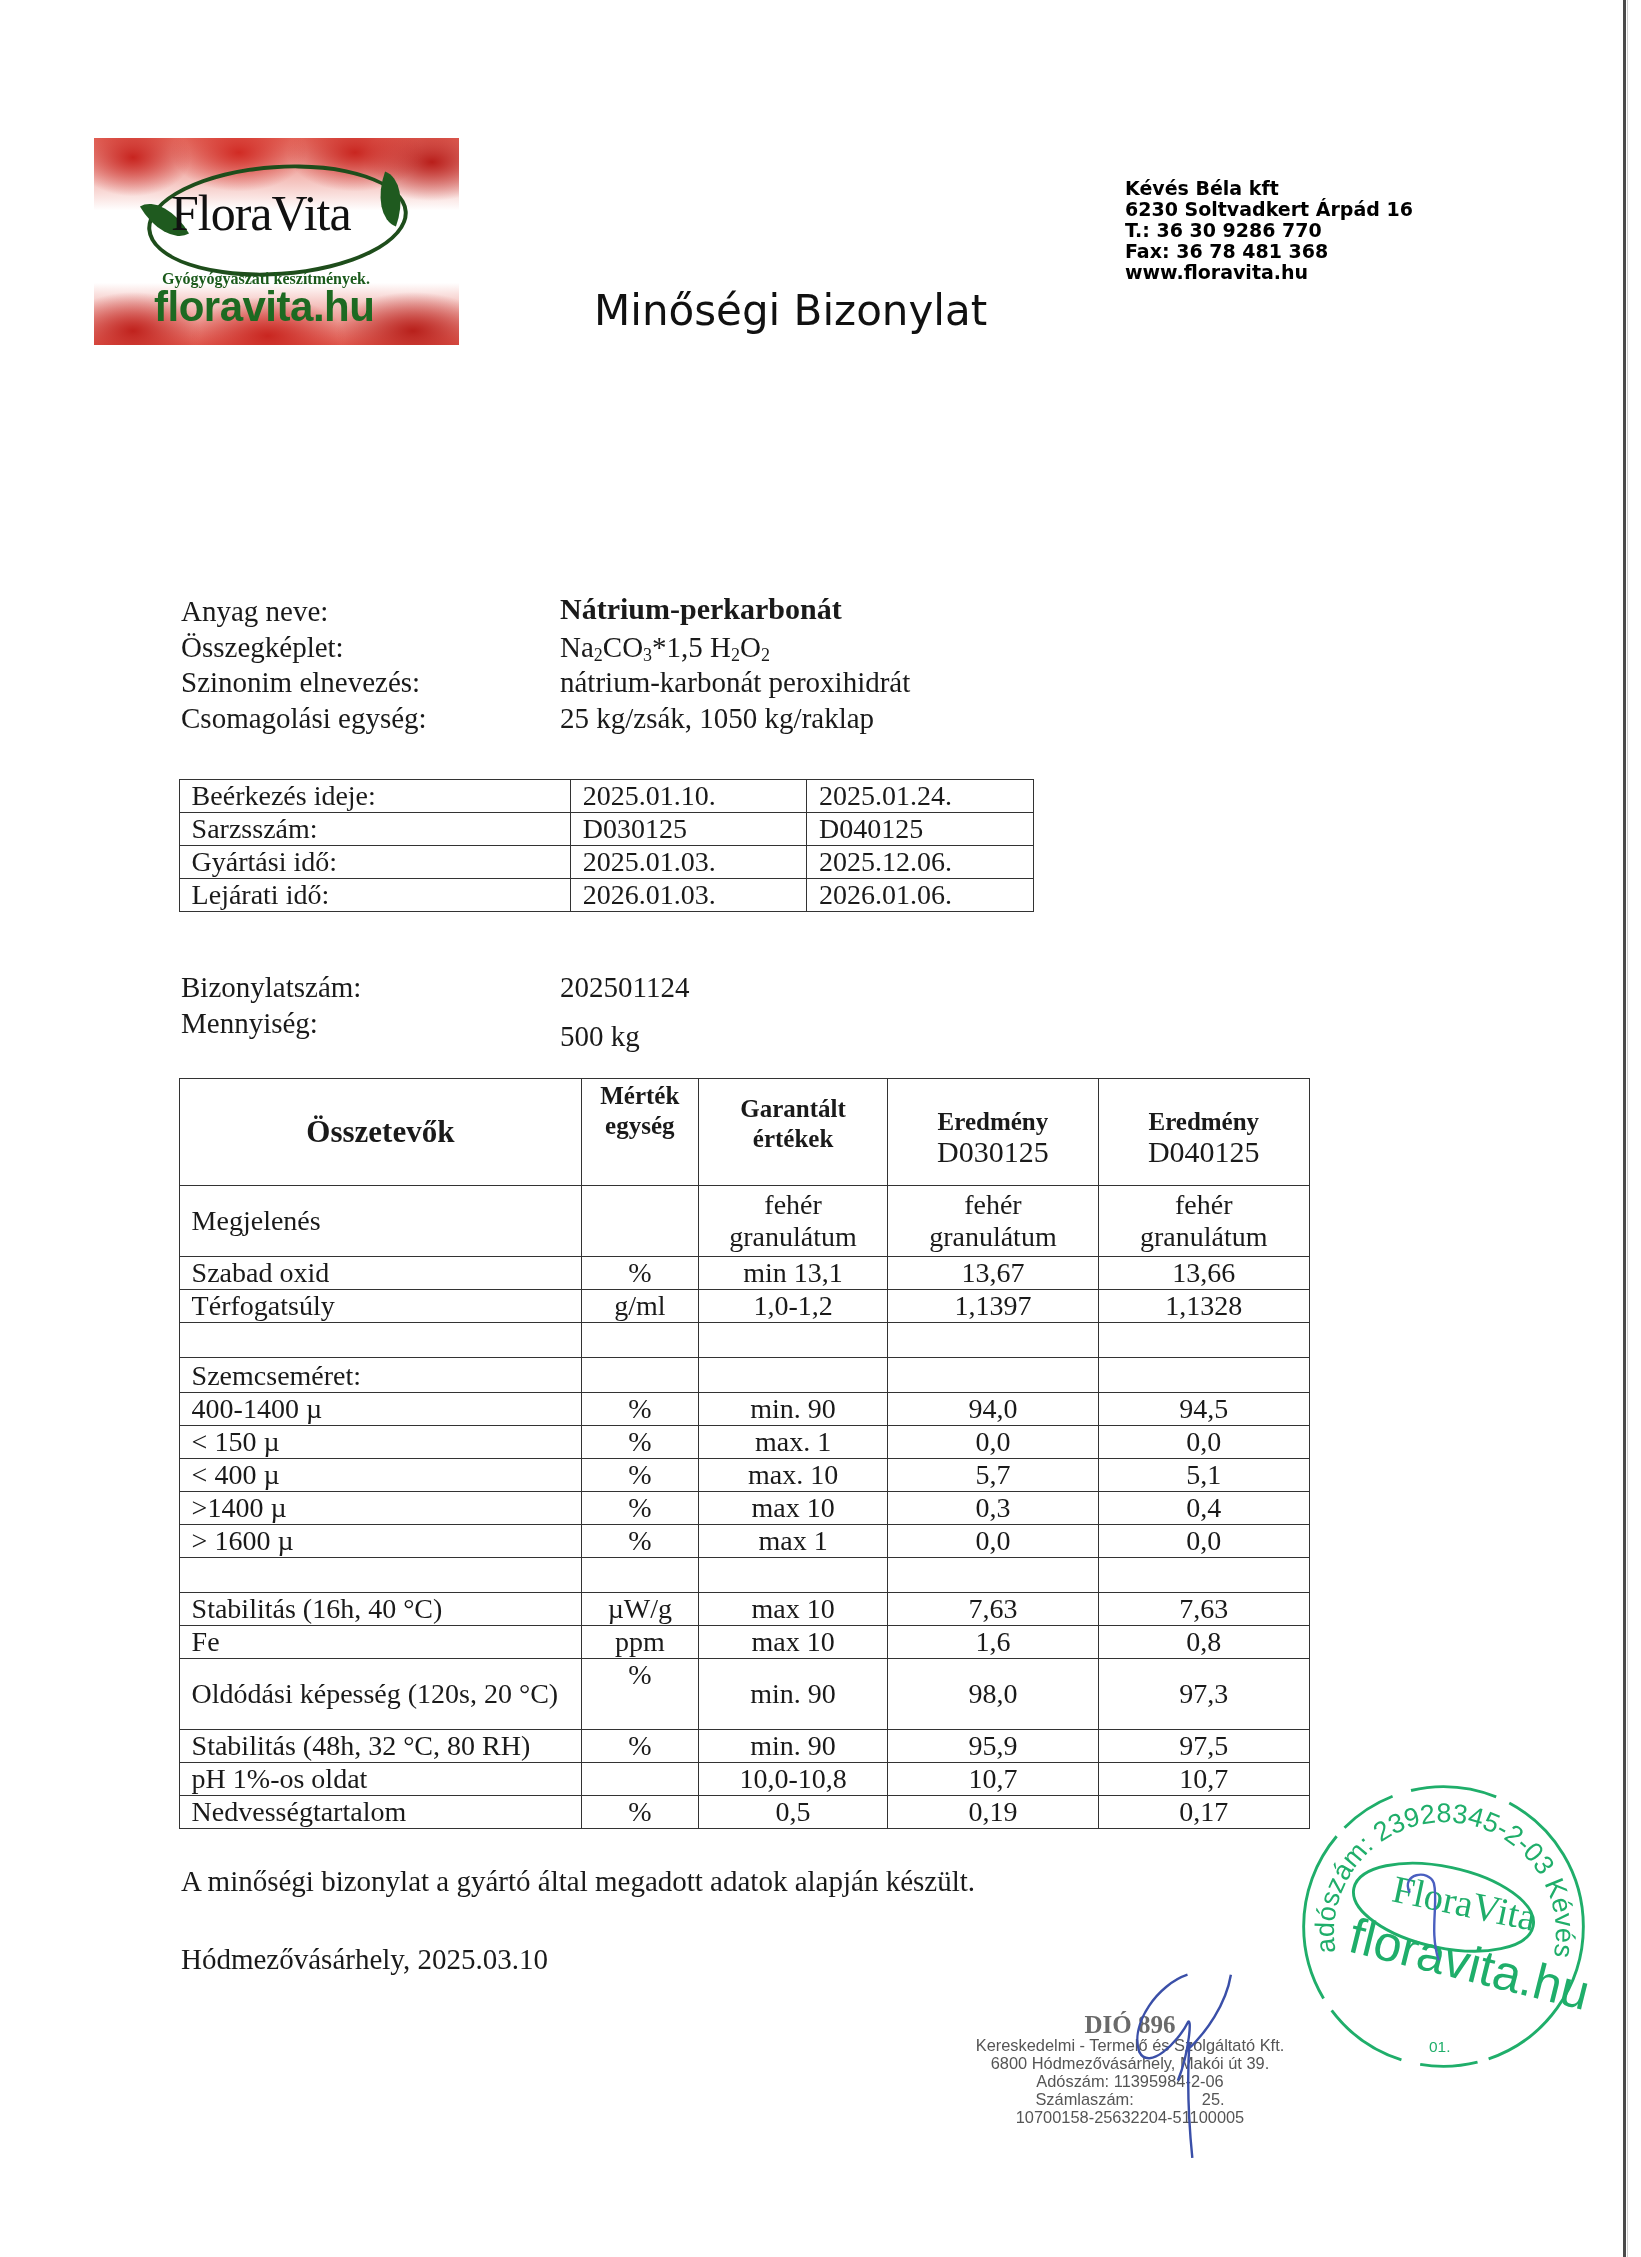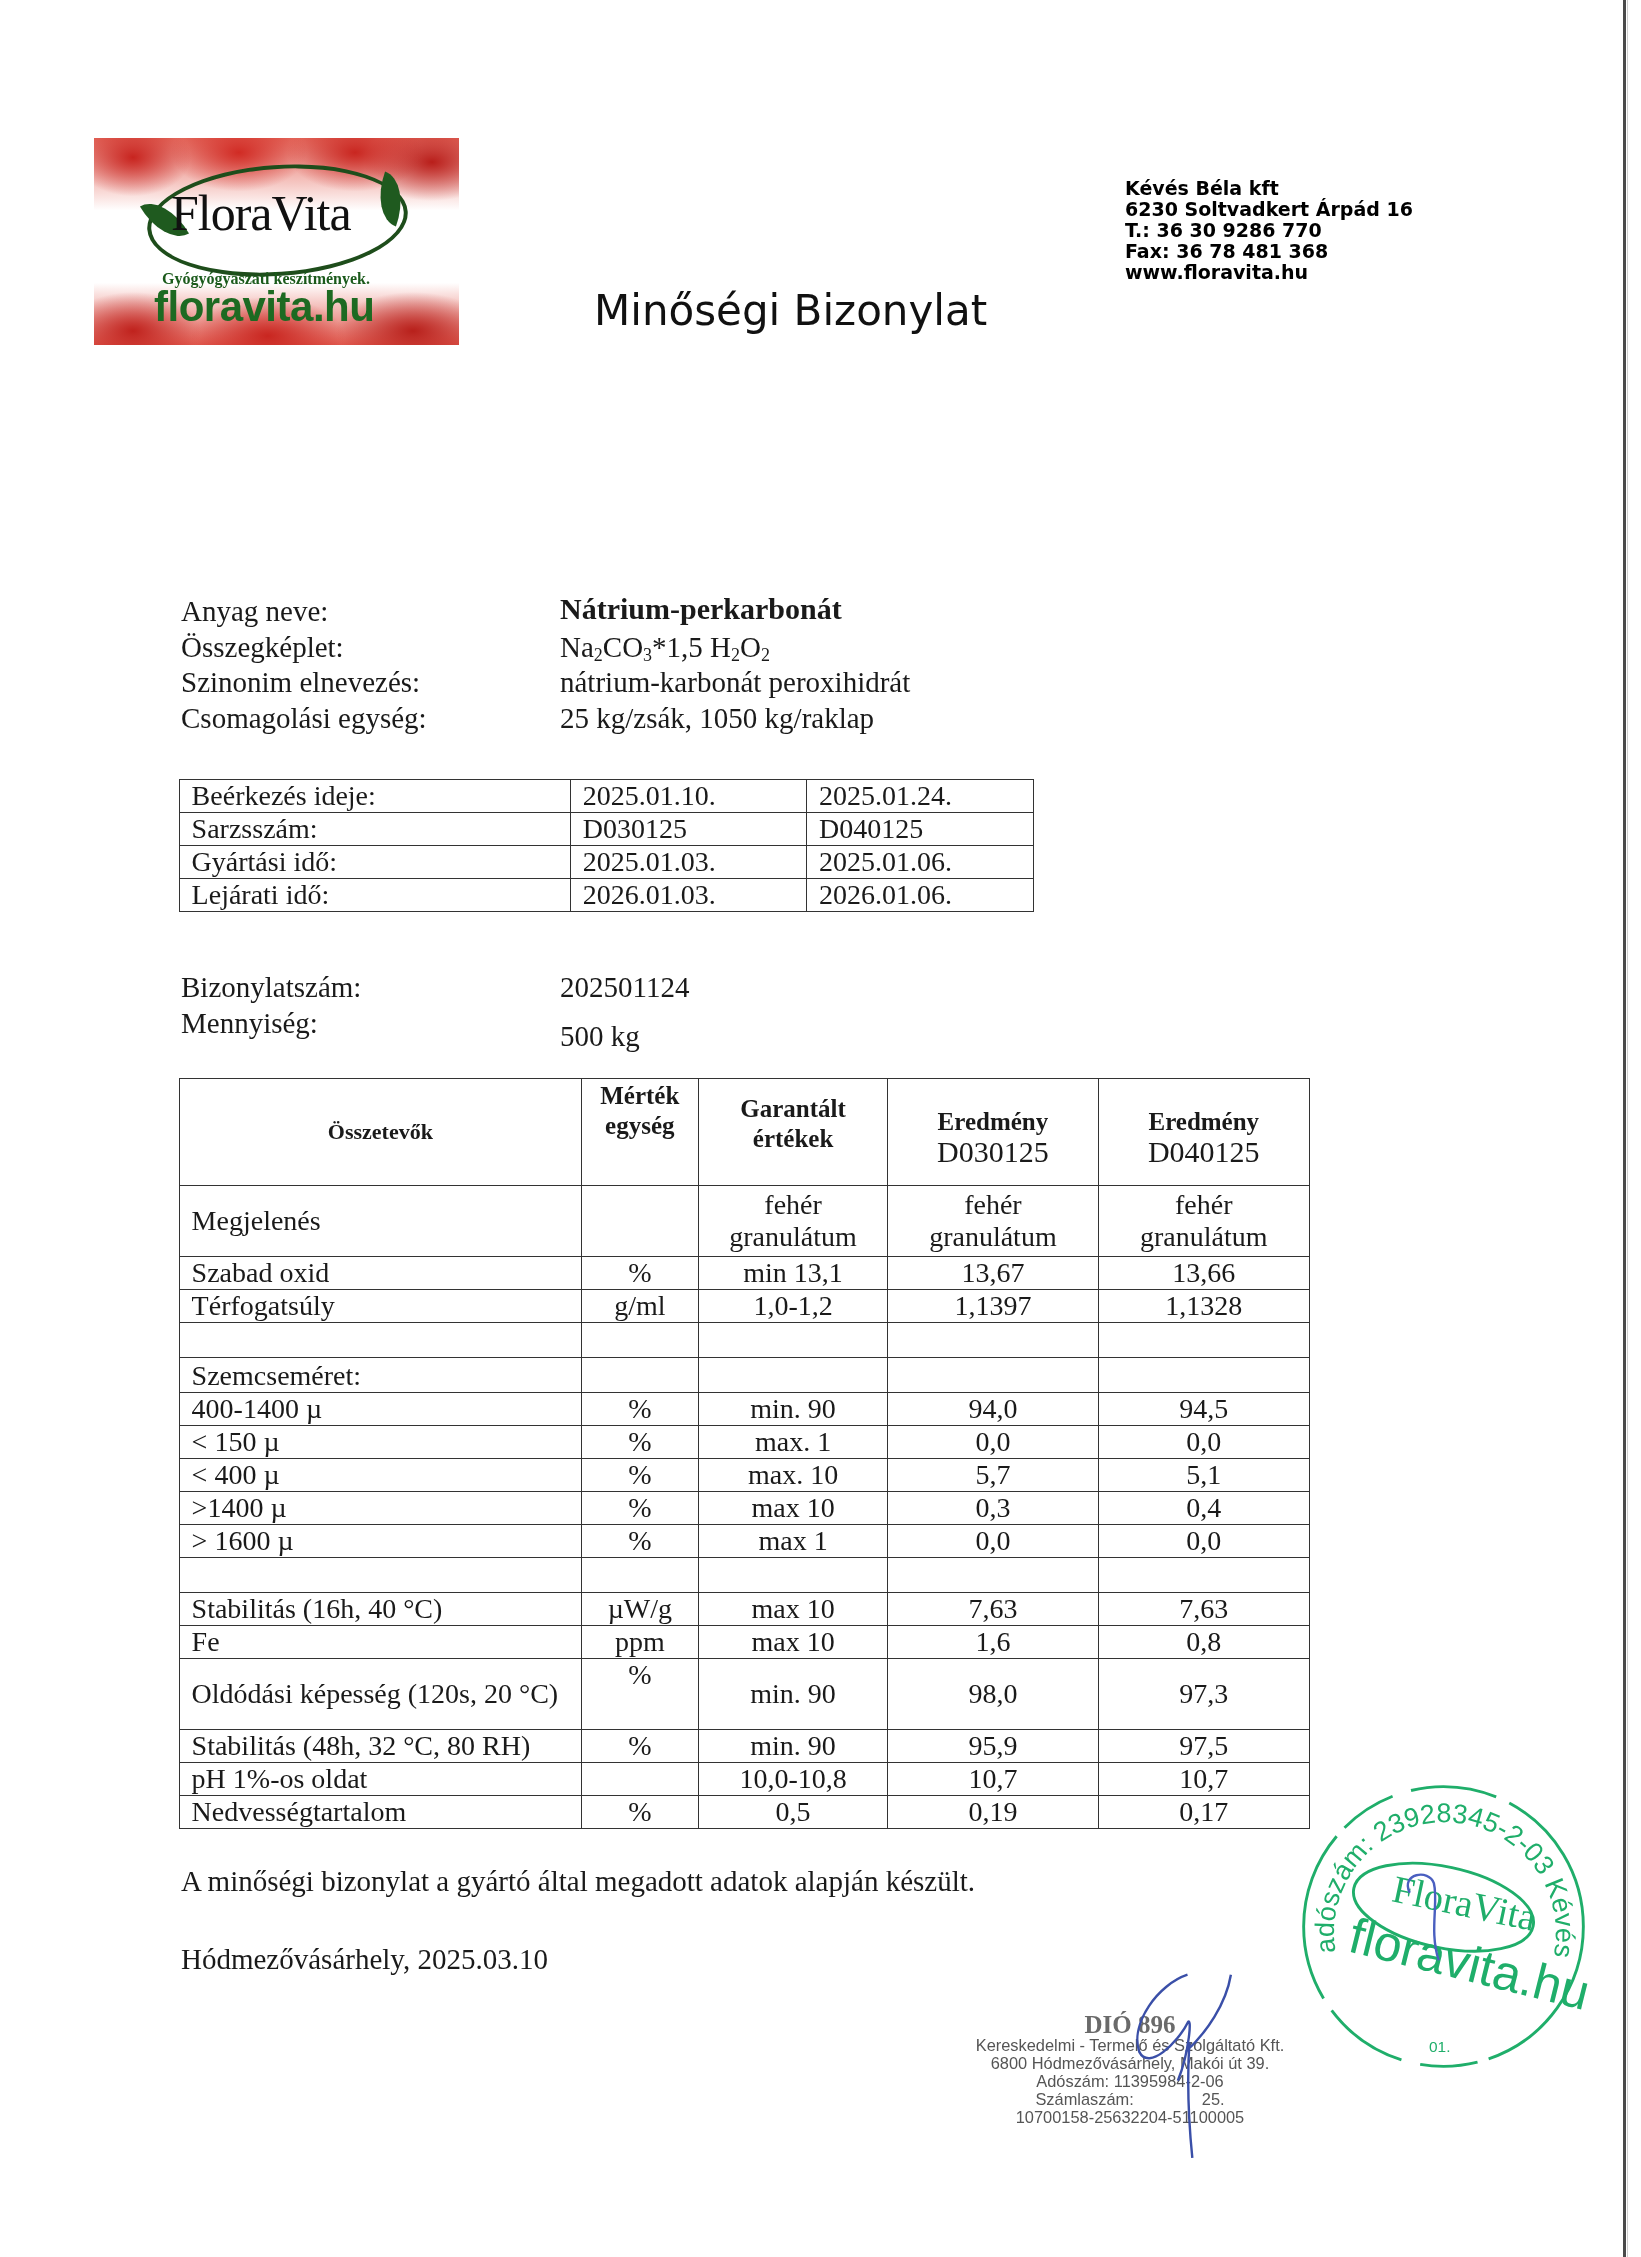--- a/index.html
+++ b/index.html
@@ -111,21 +111,21 @@
         <td class="c2">2025.01.24.</td>
       </tr>
       <tr>
         <td class="c0">Sarzsszám:</td>
         <td class="c1">D030125</td>
         <td class="c2">D040125</td>
       </tr>
       <tr>
         <td class="c0">Gyártási idő:</td>
         <td class="c1">2025.01.03.</td>
-        <td class="c2">2025.01.06.</td>
+        <td class="c2">2025.12.06.</td>
       </tr>
       <tr>
         <td class="c0">Lejárati idő:</td>
         <td class="c1">2026.01.03.</td>
         <td class="c2">2026.01.06.</td>
       </tr>
     </tbody>
 </table>
 
 <div class="info" style="left:0; top:969px; width:1159px; height:77px;">
@@ -138,21 +138,21 @@
 <table class="t2">
   <colgroup>
       <col class="c0">
       <col class="c1">
       <col class="c2">
       <col class="c3">
       <col class="c4">
     </colgroup>
   <thead>
     <tr class="hdr">
-      <th style="font-size:22px;"><span>Összetevők</span></th>
+      <th style="font-size:31px;"><span>Összetevők</span></th>
       <th style="vertical-align:top; padding-top:1.9px;">
           <div>Mérték</div>
           <div>egység</div>
         </th>
       <th style="vertical-align:top; padding-top:15px;">
           <div>Garantált</div>
           <div>értékek</div>
         </th>
       <th style="padding-top:9.7px;">
           <div>Eredmény</div>

